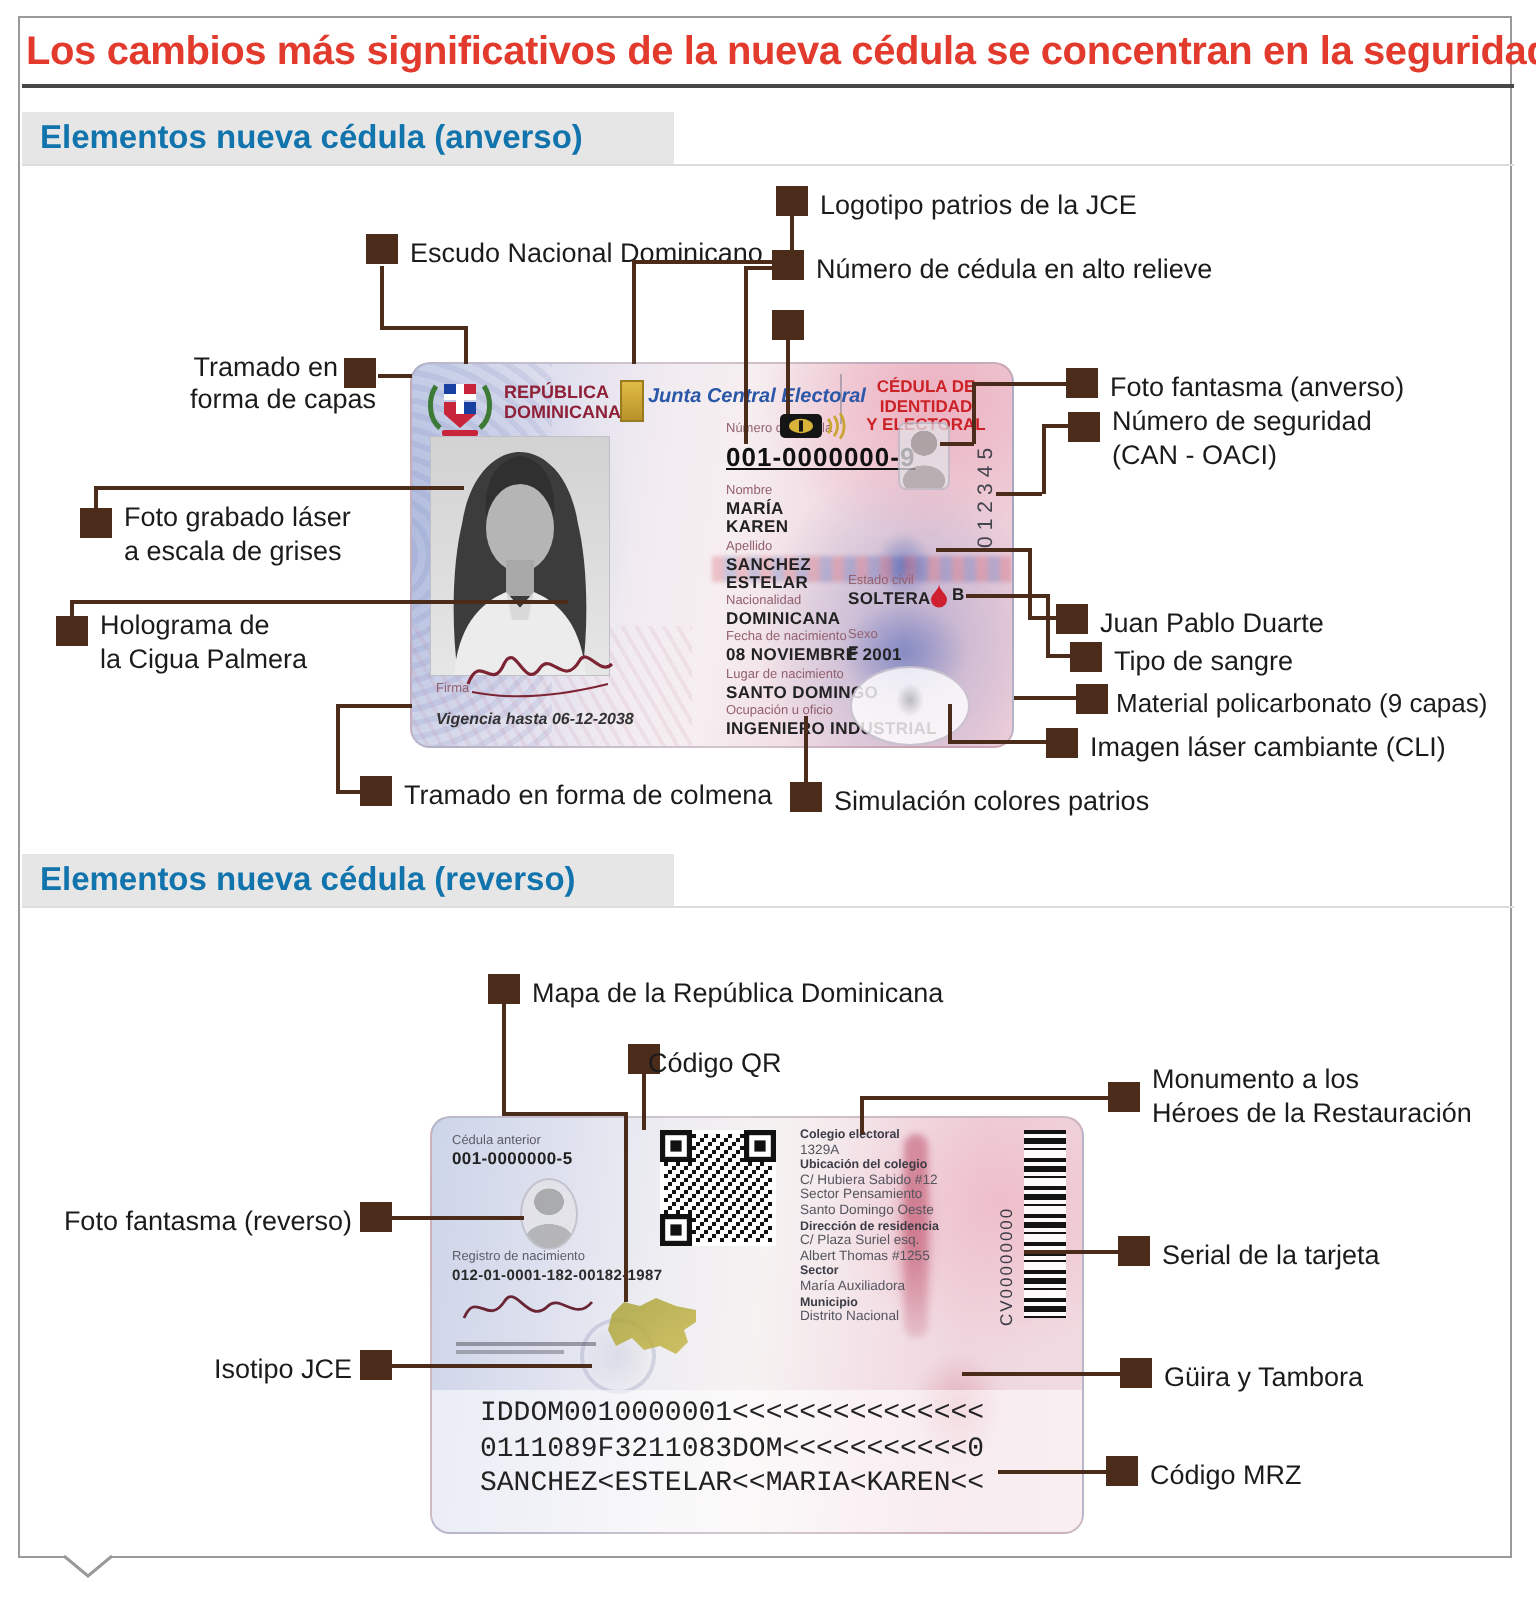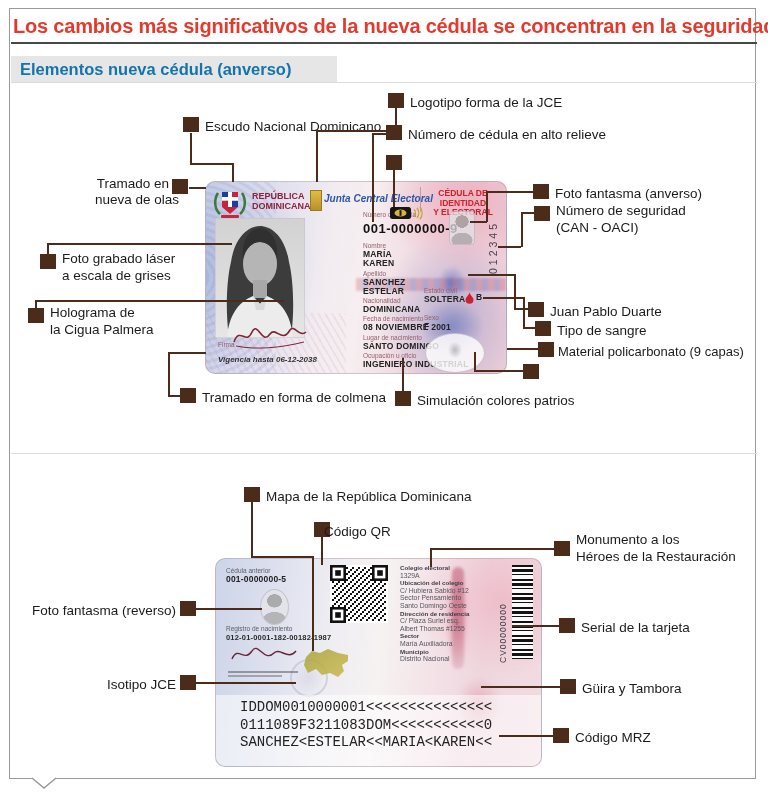--- a/index.html
+++ b/index.html
@@ -113,21 +113,21 @@
 
     <div class="microlab" style="left:157px;top:29px;">Número de cédula</div>
     <svg style="position:absolute;left:184px;top:24px;width:34px;height:14px;" viewBox="0 0 34 14">
       <rect x="0" y="1" width="21" height="12" rx="2.5" fill="#151515"></rect>
       <ellipse cx="10.5" cy="7" rx="6" ry="3.6" fill="#d9b23a"></ellipse>
       <rect x="9.5" y="4.2" width="2" height="5.6" fill="#151515"></rect>
       <path d="M24,3.5 A5,5 0 0 1 24,10.5" fill="none" stroke="#c9a531" stroke-width="1.4"></path>
       <path d="M27,2 A8,8 0 0 1 27,12" fill="none" stroke="#c9a531" stroke-width="1.4"></path>
       <path d="M30,0.6 A11,11 0 0 1 30,13.4" fill="none" stroke="#c9a531" stroke-width="1.4"></path>
     </svg>
-    <div style="position:absolute;left:157px;top:39px;font-size:13px;font-weight:bold;color:#111;letter-spacing:0.5px;">001-0000000-9</div>
+    <div style="position:absolute;left:157px;top:39px;font-size:13px;font-weight:bold;color:#111;letter-spacing:0.5px;text-decoration:underline;">001-0000000-9</div>
 
     <div style="position:absolute;left:157px;top:59px;">
       <div class="flab">Nombre</div>
       <div class="fval">MARÍA</div>
       <div class="fval">KAREN</div>
       <div class="flab">Apellido</div>
       <div class="fval">SANCHEZ</div>
       <div class="fval">ESTELAR</div>
       <div class="flab">Nacionalidad</div>
       <div class="fval">DOMINICANA</div>
@@ -166,35 +166,35 @@
     <div style="position:absolute;left:12px;top:173px;font-size:8px;font-weight:bold;color:#333;font-style:italic;">Vigencia hasta 06-12-2038</div>
   </div>
 
   <div class="sq" style="left:183px;top:117px;"></div>
   <div class="lbl" style="left:205px;top:119px;">Escudo Nacional Dominicano</div>
   <div class="ln lnv" style="left:190px;top:133px;height:30px;"></div>
   <div class="ln lnh" style="left:190px;top:163px;width:44px;"></div>
   <div class="ln lnv" style="left:232px;top:163px;height:19px;"></div>
 
   <div class="sq" style="left:388px;top:93px;"></div>
-  <div class="lbl" style="left:410px;top:95px;">Logotipo forma de la JCE</div>
+  <div class="lbl" style="left:410px;top:95px;">Logotipo patrios de la JCE</div>
   <div class="ln lnv" style="left:395px;top:108px;height:22px;"></div>
   <div class="ln lnh" style="left:316px;top:130px;width:80px;"></div>
   <div class="ln lnv" style="left:316px;top:130px;height:52px;"></div>
 
   <div class="sq" style="left:386px;top:125px;"></div>
   <div class="lbl" style="left:408px;top:127px;">Número de cédula en alto relieve</div>
   <div class="ln lnh" style="left:372px;top:133px;width:14px;"></div>
   <div class="ln lnv" style="left:372px;top:133px;height:89px;"></div>
 
   <div class="sq" style="left:386px;top:155px;"></div>
   <div class="ln lnv" style="left:393px;top:170px;height:37px;"></div>
 
   <div class="lbl rt" style="left:95px;top:176px;width:74px;">Tramado en</div>
-  <div class="lbl rt" style="left:95px;top:192px;width:74px;">nueva de olas</div>
+  <div class="lbl rt" style="left:95px;top:192px;width:74px;">forma de capas</div>
   <div class="sq" style="left:172px;top:179px;"></div>
   <div class="ln lnh" style="left:189px;top:187px;width:17px;"></div>
 
   <div class="sq" style="left:40px;top:254px;"></div>
   <div class="lbl" style="left:62px;top:251px;">Foto grabado láser</div>
   <div class="lbl" style="left:62px;top:268px;">a escala de grises</div>
   <div class="ln lnv" style="left:47px;top:243px;height:11px;"></div>
   <div class="ln lnh" style="left:47px;top:243px;width:185px;"></div>
 
   <div class="sq" style="left:28px;top:308px;"></div>
@@ -236,23 +236,27 @@
   <div class="lbl" style="left:557px;top:323px;">Tipo de sangre</div>
   <div class="ln lnh" style="left:523px;top:327px;width:12px;"></div>
   <div class="ln lnv" style="left:523px;top:297px;height:31px;"></div>
   <div class="ln lnh" style="left:483px;top:297px;width:40px;"></div>
 
   <div class="sq" style="left:538px;top:342px;"></div>
   <div class="lbl" style="left:558px;top:344px;font-size:13px;">Material policarbonato (9 capas)</div>
   <div class="ln lnh" style="left:507px;top:348px;width:31px;"></div>
 
   <div class="sq" style="left:523px;top:364px;"></div>
+  <div class="lbl" style="left:545px;top:366px;">Imagen láser cambiante (CLI)</div>
   <div class="ln lnh" style="left:474px;top:370px;width:49px;"></div>
   <div class="ln lnv" style="left:474px;top:352px;height:19px;"></div>
 
+  <div class="band" style="top:427px;">
+    <span>Elementos nueva cédula (reverso)</span>
+  </div>
   <div class="hairline" style="top:453px;"></div>
 
   <div id="card-rev" class="card">
     <div style="position:absolute;left:224px;top:4px;width:34px;height:120px;filter:blur(2px);
       background:radial-gradient(16px 66px at 50% 45%, rgba(196,80,104,0.5), rgba(196,80,104,0) 75%);"></div>
     <div style="position:absolute;left:236px;top:8px;width:12px;height:102px;border-radius:6px;filter:blur(1.5px);
       background:linear-gradient(rgba(180,60,90,0.45), rgba(180,60,90,0.18));"></div>
     <div style="position:absolute;left:240px;top:118px;width:46px;height:54px;filter:blur(2px);
       background:radial-gradient(closest-side, rgba(210,120,140,0.42), rgba(210,120,140,0));"></div>
     <div style="position:absolute;left:74px;top:100px;width:34px;height:34px;border-radius:50%;

